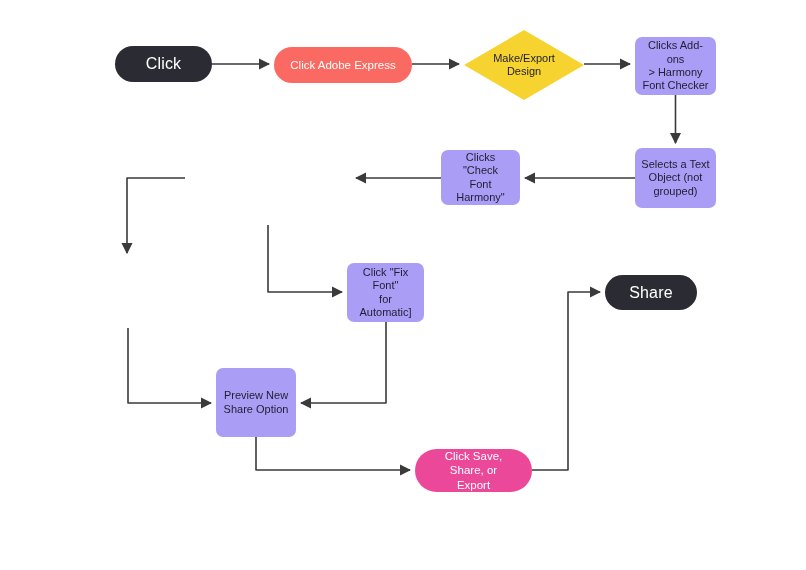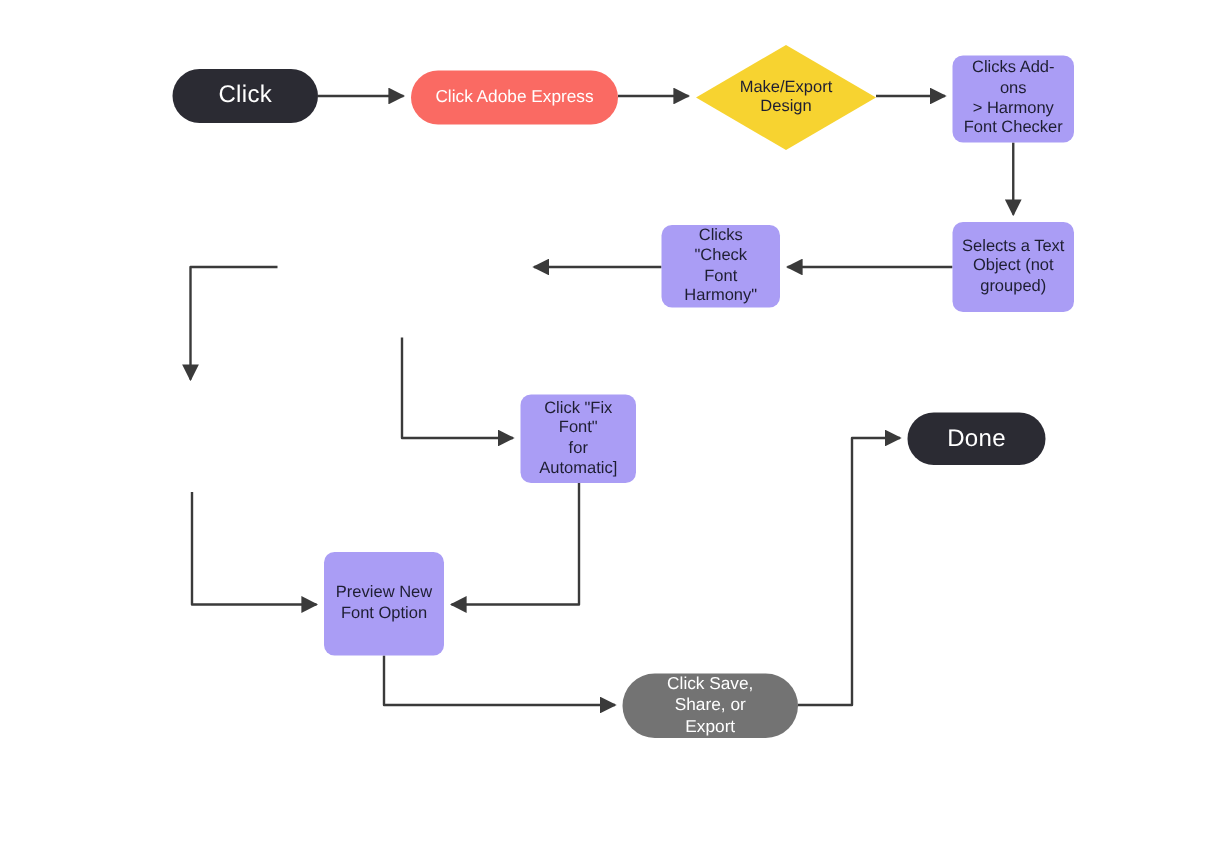--- a/index.html
+++ b/index.html
@@ -45,21 +45,21 @@
     font-size: 16px;
     letter-spacing: 0.2px;
   }
   .node-pill-red {
     background: #fa6a63;
     color: #ffffff;
     border-radius: 999px;
     font-size: 11.5px;
   }
   .node-pill-green {
-    background: #737373;
+    background: #ec4899;
     color: #ffffff;
     border-radius: 999px;
     font-size: 11.5px;
     padding: 0 12px;
   }
   .node-process {
     background: #aa9df5;
     color: #1e1e32;
     border-radius: 7px;
     font-size: 11px;
@@ -145,25 +145,25 @@
 
 
 
   <div class="node node-process" style="left:347px; top:263px; width:77px; height:59px;">
     <span>Click "Fix Font"
 for Automatic]</span>
   </div>
 
   <div class="node node-process" style="left:216px; top:368px; width:80px; height:69px;">
     <span>Preview New
-Font Option</span>
+Share Option</span>
   </div>
 
   <div class="node node-pill-green" style="left:415px; top:449px; width:117px; height:43px;">
     <span>Click Save, Share, or
 Export</span>
   </div>
 
   <div class="node node-terminal" style="left:605px; top:275px; width:92px; height:35px;">
-    <span>Done</span>
+    <span>Share</span>
   </div>
 
 </div>
 
 </body></html>

